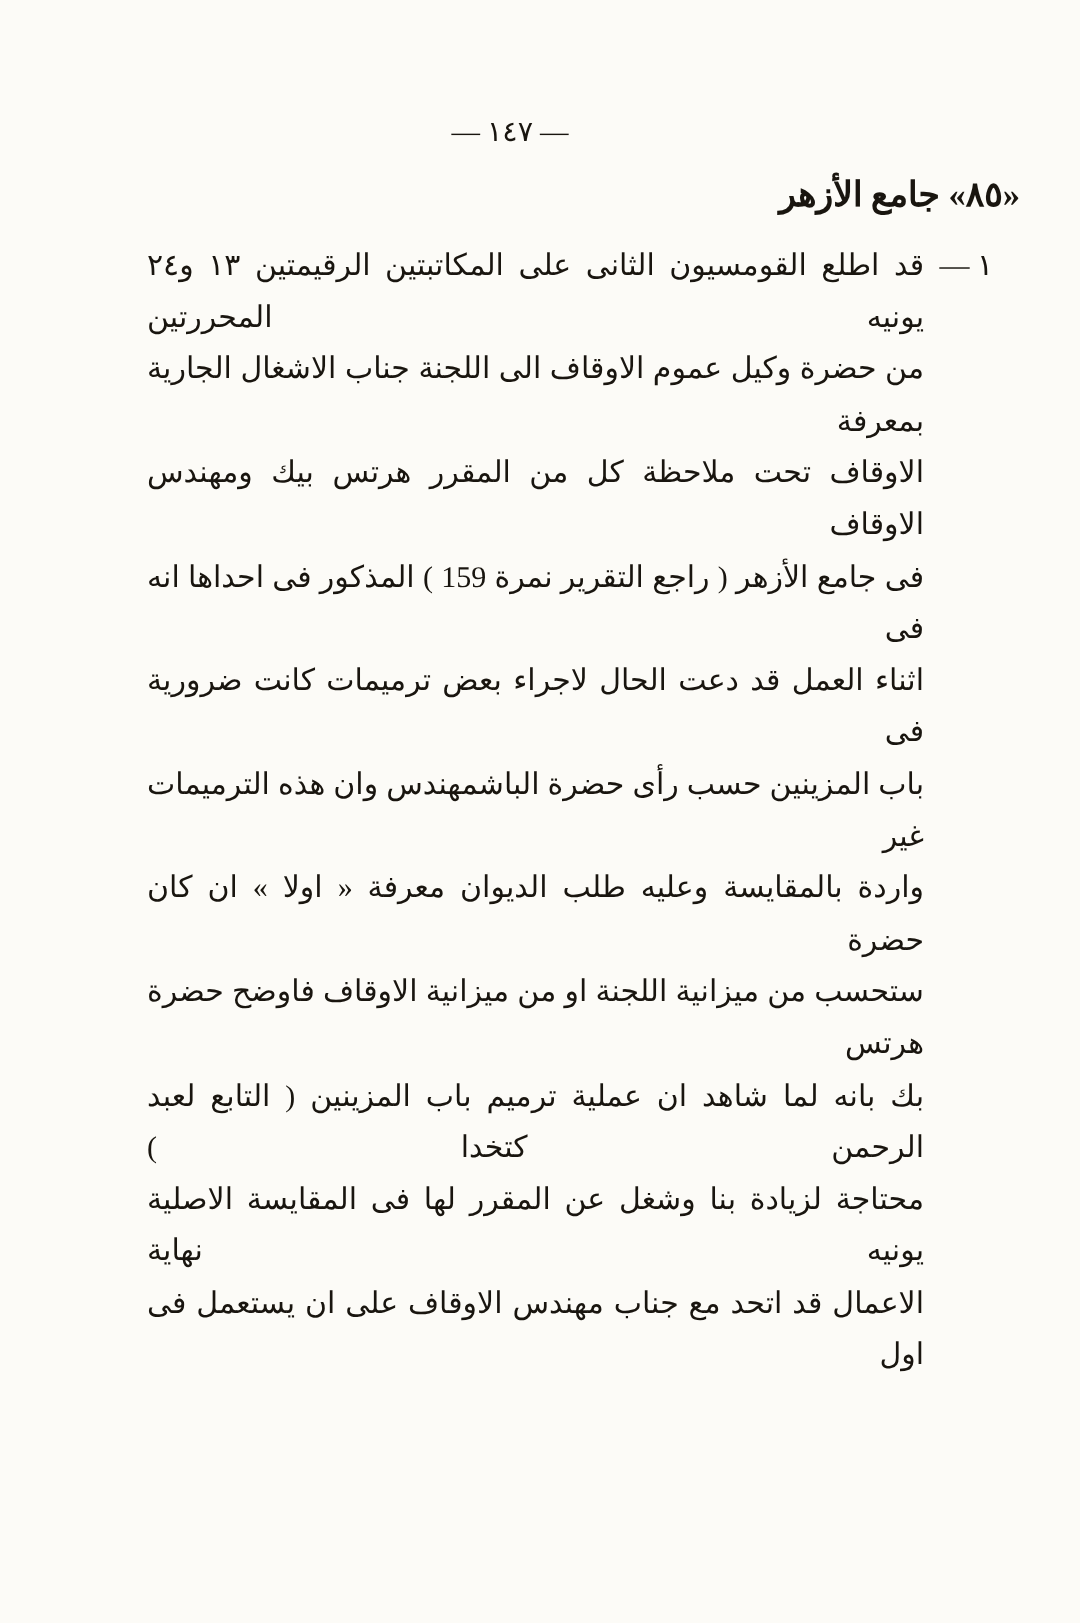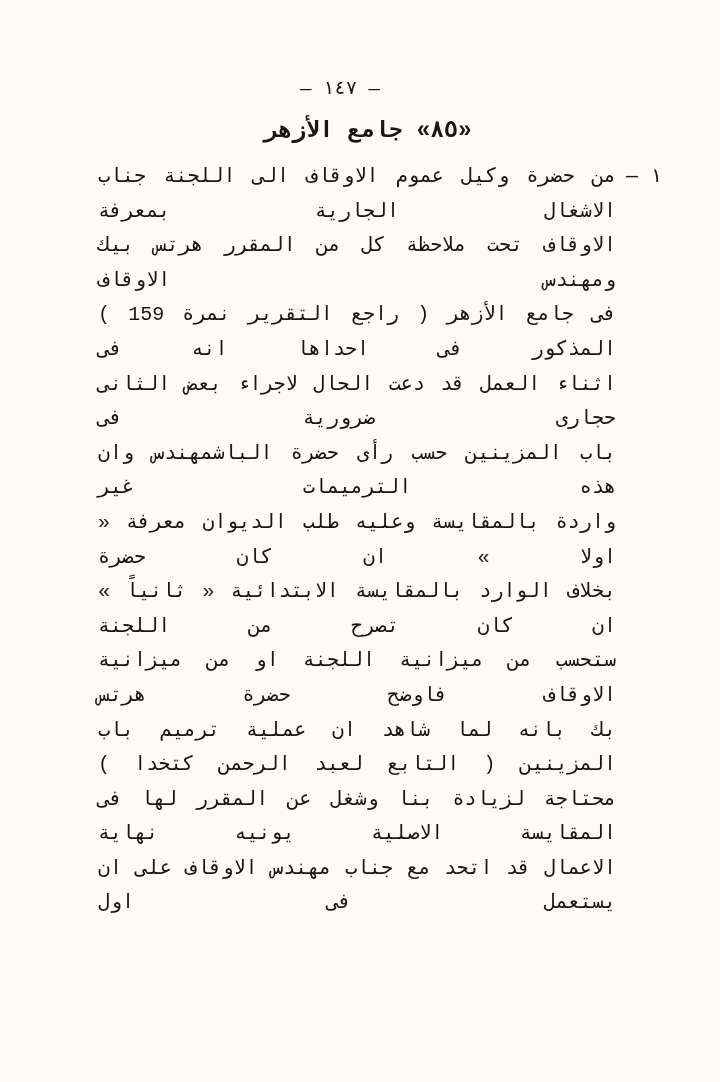--- a/index.html
+++ b/index.html
@@ -7,44 +7,42 @@
     padding: 0;
     background: #dddbd6;
   }
   .page {
     position: relative;
     width: 720px;
     height: 1082px;
     margin: 0 auto;
     background: #fcfbf7;
     color: #19150f;
-    font-family: Liberation Mono, monospace;
+    font-family: Liberation Serif, serif;
     overflow: hidden;
     box-shadow: 0 0 6px rgba(0,0,0,0.25);
   }
   .page-number {
     position: absolute;
     top: 76px;
     left: 0;
     width: 680px;
     text-align: center;
     font-size: 19px;
     letter-spacing: 2px;
     direction: rtl;
   }
   .section-heading {
     position: absolute;
     top: 116px;
     left: 0;
     width: 680px;
-    text-align: center;
     font-size: 23px;
     font-weight: bold;
     direction: rtl;
-    padding-left: 28px;
   }
   .body-text {
     position: absolute;
     top: 160px;
     right: 104px;
     left: 98px;
     direction: rtl;
     font-size: 20px;
   }
   .text-line {
@@ -67,27 +65,27 @@
 <div class="page">
 
   <div class="page-number">— ١٤٧ —</div>
 
   <div class="section-heading">«٨٥» جامع الأزهر</div>
 
   <div class="body-text">
 
     <span class="item-marker">١ —</span>
 
+    <div class="text-line">قد اطلع القومسيون الثانى على المكاتبتين الرقيمتين ١٣ و٢٤ يونيه المحررتين</div>
     <div class="text-line">من حضرة وكيل عموم الاوقاف الى اللجنة جناب الاشغال الجارية بمعرفة</div>
     <div class="text-line">الاوقاف تحت ملاحظة كل من المقرر هرتس بيك ومهندس الاوقاف</div>
     <div class="text-line">فى جامع الأزهر ( راجع التقرير نمرة 159 ) المذكور فى احداها انه فى</div>
-    <div class="text-line">اثناء العمل قد دعت الحال لاجراء بعض الثانى حجارى ضرورية فى</div>
+    <div class="text-line">اثناء العمل قد دعت الحال لاجراء بعض ترميمات كانت ضرورية فى</div>
     <div class="text-line">باب المزينين حسب رأى حضرة الباشمهندس وان هذه الترميمات غير</div>
     <div class="text-line">واردة بالمقايسة وعليه طلب الديوان معرفة « اولا » ان كان حضرة</div>
-    <div class="text-line">بخلاف الوارد بالمقايسة الابتدائية « ثانياً » ان كان تصرح من اللجنة</div>
     <div class="text-line">ستحسب من ميزانية اللجنة او من ميزانية الاوقاف فاوضح حضرة هرتس</div>
     <div class="text-line">بك بانه لما شاهد ان عملية ترميم باب المزينين ( التابع لعبد الرحمن كتخدا )</div>
     <div class="text-line">محتاجة لزيادة بنا وشغل عن المقرر لها فى المقايسة الاصلية يونيه نهاية</div>
     <div class="text-line">الاعمال قد اتحد مع جناب مهندس الاوقاف على ان يستعمل فى اول</div>
 
   </div>
 
 </div>
 
 </body></html>

